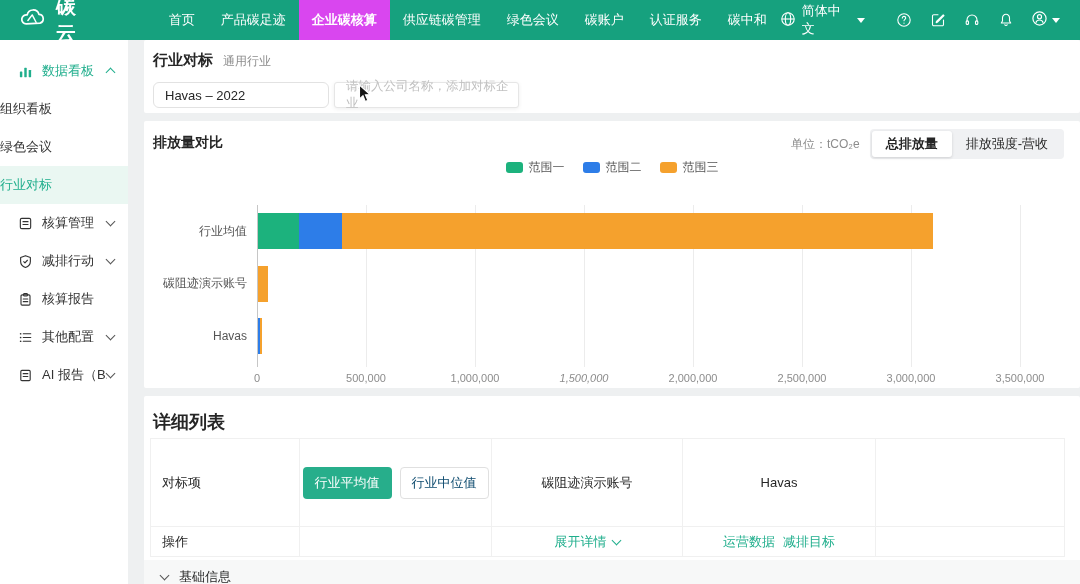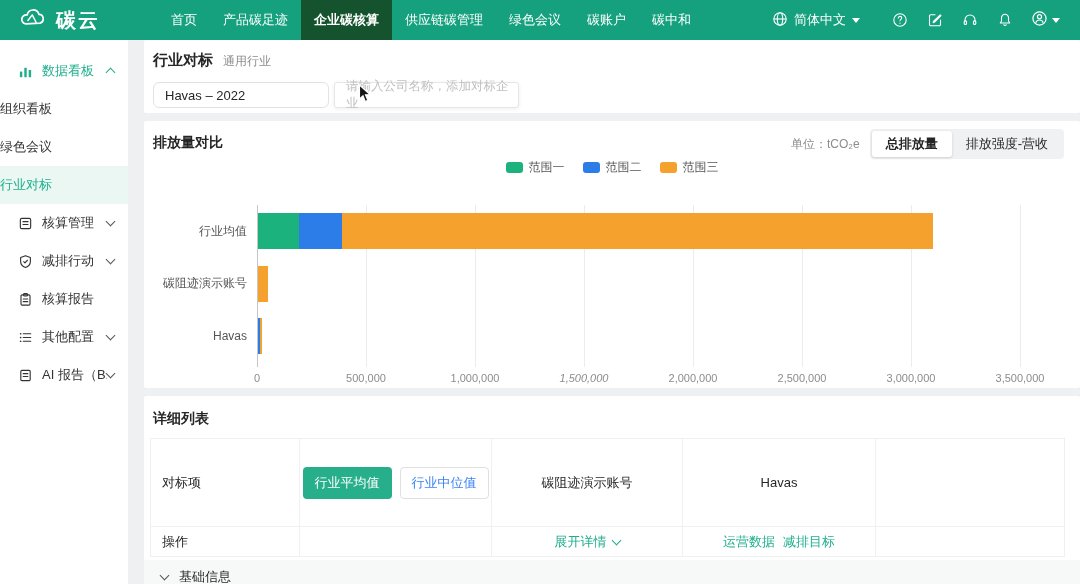--- a/index.html
+++ b/index.html
@@ -4,21 +4,21 @@
 <style>
   html,body{margin:0;padding:0;background:#e7e9eb;}
   body{font-family:"Liberation Sans","DejaVu Sans",sans-serif;-webkit-font-smoothing:antialiased;}
   .app{position:relative;width:1080px;height:584px;background:#eef0f1;overflow:hidden;margin:0 auto;}
 
   
   .topnav{position:absolute;top:0;left:0;right:0;height:40px;background:#16a17e;display:flex;align-items:center;color:#fff;z-index:5;}
   .logo{display:flex;align-items:center;gap:7px;padding-left:18px;font-size:20px;font-weight:bold;letter-spacing:2px;cursor:pointer;}
   .menu{display:flex;margin-left:58px;height:40px;}
   .nav-item{padding:0 13px;line-height:40px;font-size:13px;cursor:pointer;white-space:nowrap;}
-  .nav-item.active{background:#14532d;font-weight:bold;}
+  .nav-item.active{background:#d946ef;font-weight:bold;}
   .nav-right{margin-left:auto;display:flex;align-items:center;padding-right:12px;}
   .lang{display:flex;align-items:center;gap:6px;font-size:13px;margin-right:22px;cursor:pointer;}
   .nicon{width:35px;display:flex;justify-content:center;align-items:center;cursor:pointer;}
   .caret-w{width:0;height:0;border-left:4px solid transparent;border-right:4px solid transparent;border-top:5px solid #fff;}
   .user-wrap{display:flex;align-items:center;gap:4px;cursor:pointer;}
 
   
   .sidebar{position:absolute;top:40px;left:0;bottom:0;width:128px;background:#fff;padding-top:12px;z-index:4;}
   .side-item{height:38px;display:flex;align-items:center;padding:0 14px 0 17px;font-size:13px;color:#333;position:relative;cursor:pointer;white-space:nowrap;}
   .side-item .s-icon{width:16px;height:16px;display:flex;align-items:center;justify-content:center;flex:none;}
@@ -59,28 +59,28 @@
   .swatch{width:17px;height:11px;border-radius:3px;flex:none;}
   .plot{position:absolute;left:113px;top:84px;width:763px;height:157px;}
   .gridline{position:absolute;top:0;bottom:-5px;width:1px;background:#ececec;}
   .gridline.axis0{background:#c6c6c6;}
   .tick-label{position:absolute;top:167px;transform:translateX(-50%);font-size:11px;color:#8c8c8c;white-space:nowrap;}
   .cat-label{position:absolute;right:100%;margin-right:10px;width:110px;display:flex;align-items:center;justify-content:flex-end;font-size:12px;color:#555;white-space:nowrap;}
   .bar{position:absolute;left:1px;width:100%;display:flex;height:36px;}
   .bar-seg{height:100%;flex:none;}
 
   
-  .detail-title{position:absolute;left:9px;top:14px;font-size:14px;font-weight:bold;color:#262626;}
+  .detail-title{position:absolute;left:9px;top:14px;font-size:18px;font-weight:bold;color:#262626;}
   .btable{position:absolute;left:6px;top:42px;width:914px;display:grid;grid-template-columns:149px 192px 191px 193px 1fr;border-top:1px solid #f0f0f0;border-left:1px solid #f0f0f0;}
   .cell{border-right:1px solid #f0f0f0;border-bottom:1px solid #f0f0f0;display:flex;align-items:center;justify-content:center;font-size:13px;color:#262626;gap:8px;background:#fff;}
   .cell.r1{height:87px;}
   .cell.r2{height:29px;}
   .cell.left{justify-content:flex-start;padding-left:11px;text-align:center;}
   .btn-green{background:#27ae8b;color:#fff;border:none;border-radius:4px;padding:7px 12px;font-size:13px;cursor:pointer;font-family:inherit;}
-  .btn-plain{background:#fff;color:#3b82f6;border:1px solid #e0e0e0;border-radius:4px;padding:6px 11px;font-size:13px;cursor:pointer;font-family:inherit;}
+  .btn-plain{background:#fff;color:#0c4a6e;border:1px solid #e0e0e0;border-radius:4px;padding:6px 11px;font-size:13px;cursor:pointer;font-family:inherit;}
   .tlink{color:#1fae8c;font-size:13px;cursor:pointer;display:flex;align-items:center;gap:6px;white-space:nowrap;}
   .footer-bar{position:absolute;left:0;right:0;top:164px;height:34px;background:#f7f8f8;display:flex;align-items:center;gap:11px;padding-left:17px;font-size:13px;color:#262626;cursor:pointer;}
   .footer-bar .chev{color:#555;}
 </style>
 </head>
 <body>
 
 <div class="app">
 
   <header class="topnav">
@@ -93,20 +93,21 @@
       </span>
       <span>碳云</span>
     </div>
     <nav class="menu" id="nav-menu">
         <div class="nav-item">首页</div>
         <div class="nav-item">产品碳足迹</div>
         <div class="nav-item active">企业碳核算</div>
         <div class="nav-item">供应链碳管理</div>
         <div class="nav-item">绿色会议</div>
         <div class="nav-item">碳账户</div>
+        <div class="nav-item">认证服务</div>
         <div class="nav-item">碳中和</div>
       </nav>
     <div class="nav-right">
       <div class="lang">
         <span class="s-icon">
           <svg viewBox="0 0 16 16" width="16" height="16" fill="none" stroke="#fff" stroke-width="1.1">
             <circle cx="8" cy="8" r="6.2"></circle>
               <ellipse cx="8" cy="8" rx="2.7" ry="6.2"></ellipse>
               <path d="M1.8 8 H14.2"></path>
           </svg>

